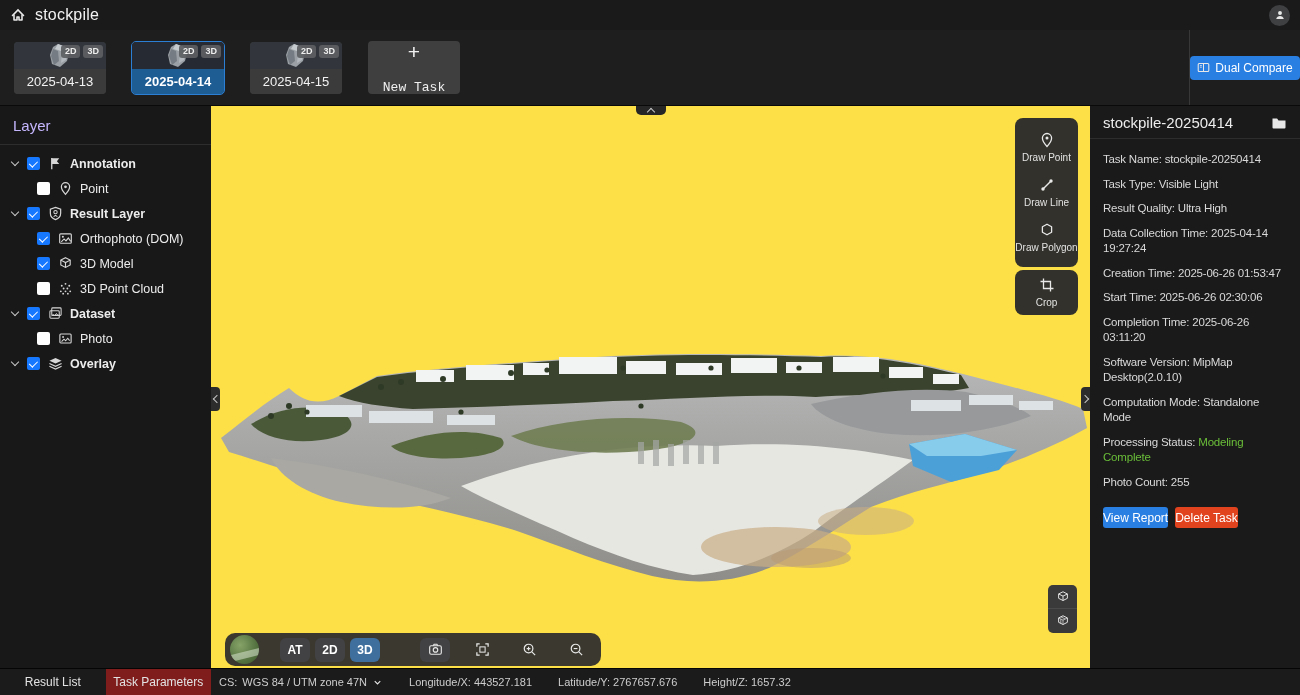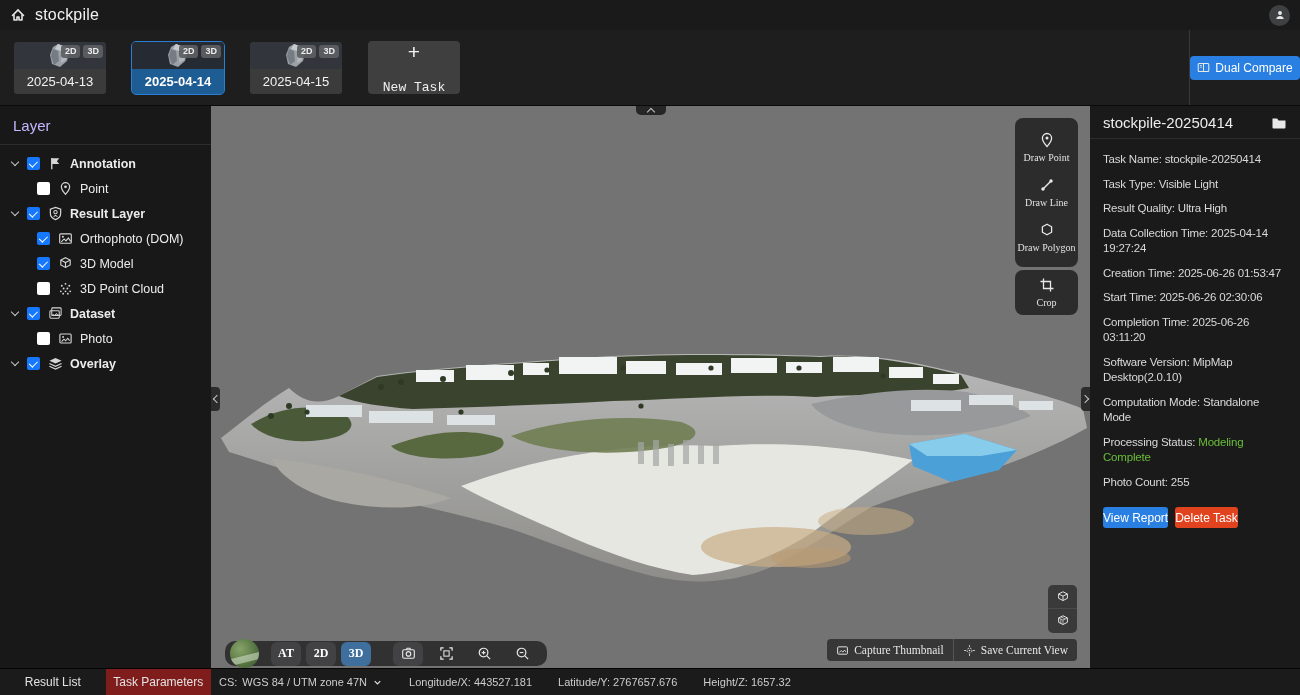--- a/index.html
+++ b/index.html
@@ -50,38 +50,38 @@
   .chev.right { transform:rotate(-45deg); margin-right:2px; }
   .checkbox { width:13px; height:13px; border-radius:2px; background:#fff; margin-right:8px; position:relative; flex:none; }
   .checkbox.checked { background:#1677ff; }
   .checkbox.checked::after { content:""; position:absolute; left:4px; top:1.5px; width:3.5px; height:7px; border-right:1.6px solid #fff; border-bottom:1.6px solid #fff; transform:rotate(45deg); }
   .tree-icon { width:15px; height:15px; margin-right:7px; color:#d6d6d6; display:inline-flex; flex:none; }
   .tree-icon svg { width:15px; height:15px; }
   .tree-label { overflow:hidden; text-overflow:ellipsis; }
   .tree-label.bold { font-weight:700; }
 
   
-  .canvas { flex:1; position:relative; background:#737373; overflow:hidden;font-family:Liberation Serif, serif; }
+  .canvas { flex:1; position:relative; background:#fde047; overflow:hidden; }
   .terrain { position:absolute; inset:0; width:100%; height:100%; }
   .collapse-top { position:absolute; top:0; left:50%; transform:translateX(-50%); width:30px; height:9px; background:#262626; border-radius:0 0 5px 5px; display:flex; align-items:center; justify-content:center; cursor:pointer; }
   .edge-tab { position:absolute; top:281px; width:9px; height:24px; background:#2c2c2c; color:#cfcfcf; display:flex; align-items:center; justify-content:center; cursor:pointer; }
   .edge-tab.left { left:0; border-radius:0 4px 4px 0; }
   .edge-tab.right { right:0; border-radius:4px 0 0 4px; }
 
   .tools-panel { position:absolute; top:12px; right:12px; width:63px; background:rgba(42,42,42,.96); border-radius:8px; padding:7px 0; display:flex; flex-direction:column; }
   .tool { display:flex; flex-direction:column; align-items:center; gap:4px; color:#e3e3e3; font-size:10px; padding:7px 0; cursor:pointer; background:none; border:none; font-family:inherit; }
   .tool svg { width:16px; height:16px; }
   .crop-panel { position:absolute; top:164px; right:12px; width:63px; background:rgba(42,42,42,.96); border-radius:8px; display:flex; flex-direction:column; }
 
   .cube-stack { position:absolute; right:13px; bottom:35px; width:29px; background:#3a3a3a; border-radius:5px; overflow:hidden; display:flex; flex-direction:column; }
   .cube-btn { height:24px; background:none; border:none; border-bottom:1px solid #4a4a4a; color:#dcdcdc; display:flex; align-items:center; justify-content:center; cursor:pointer; }
   .cube-btn:last-child { border-bottom:none; }
   .cube-btn svg { width:14px; height:14px; }
 
-  .viewport-toolbar { position:absolute; left:14px; bottom:2px; height:25px; background:rgba(44,44,45,.93); border-radius:10px; display:flex; align-items:center; padding:0 10px 0 5px; gap:8px; }
+  .viewport-toolbar { position:absolute; left:14px; bottom:2px; height:33px; background:rgba(44,44,45,.93); border-radius:10px; display:flex; align-items:center; padding:0 10px 0 5px; gap:17px; }
   .minimap { width:29px; height:29px; border-radius:50%; background:radial-gradient(circle at 35% 35%, #86a468, #53713f 62%, #3e5830); position:relative; overflow:hidden; cursor:pointer; flex:none; }
   .minimap::after { content:""; position:absolute; left:-4px; top:16px; width:42px; height:7px; background:#d9e4cf; opacity:.55; transform:rotate(-14deg); }
   .mode-group { display:flex; gap:5px; margin-left:4px; }
   .mode-btn { min-width:30px; height:24px; border:none; border-radius:6px; background:#424244; color:#fff; font-weight:700; font-size:12px; display:flex; align-items:center; justify-content:center; padding:0 6px; cursor:pointer; font-family:inherit; }
   .mode-btn.active { background:#3e6f9d; }
   .tb-gap { width:6px; }
   .icon-btn { width:30px; height:24px; border:none; border-radius:6px; background:transparent; color:#e6e6e6; display:flex; align-items:center; justify-content:center; cursor:pointer; }
   .icon-btn.boxed { background:#424244; }
   .icon-btn svg { width:15px; height:15px; }
 
@@ -495,41 +495,20 @@
             <span class="icon">
               <svg viewBox="0 0 16 16">
                 <circle cx="7" cy="7" r="4.6" fill="none" stroke="currentColor" stroke-width="1.3"></circle>
                 <path d="M10.5 10.5L14 14" stroke="currentColor" stroke-width="1.3"></path>
                 <path d="M5 7h4" stroke="currentColor" stroke-width="1.2"></path>
               </svg>
             </span>
           </button>
       </div>
 
-      <div class="actions-pill" id="view-actions">
-          <button class="action">
-            <span class="icon">
-              <svg viewBox="0 0 16 16">
-                <rect x="2" y="3.5" width="12" height="9" rx="1" fill="none" stroke="currentColor" stroke-width="1.2"></rect>
-                <path d="M4 10.5l2.5-2.5 2 2 2-2.5 1.5 2" fill="none" stroke="currentColor" stroke-width="1.1"></path>
-              </svg>
-            </span>
-            <span>Capture Thumbnail</span>
-          </button>
-          <button class="action">
-            <span class="icon">
-              <svg viewBox="0 0 16 16">
-                <circle cx="8" cy="8" r="3" fill="none" stroke="currentColor" stroke-width="1.2" stroke-dasharray="2 1.6"></circle>
-                <circle cx="8" cy="8" r="1" fill="currentColor"></circle>
-                <path d="M8 1.5v2M8 12.5v2M1.5 8h2M12.5 8h2" stroke="currentColor" stroke-width="1.2"></path>
-              </svg>
-            </span>
-            <span>Save Current View</span>
-          </button>
-        </div>
     </div>
 
     <aside class="right-panel">
       <div class="rp-header">
         <span class="rp-title">stockpile-20250414</span>
         <span class="icon">
             <svg viewBox="0 0 16 16">
               <path d="M1.5 3.5h4.6l1.4 1.9h7V12.6a1 1 0 0 1-1 1h-11a1 1 0 0 1-1-1z" fill="currentColor"></path>
             </svg>
           </span>

